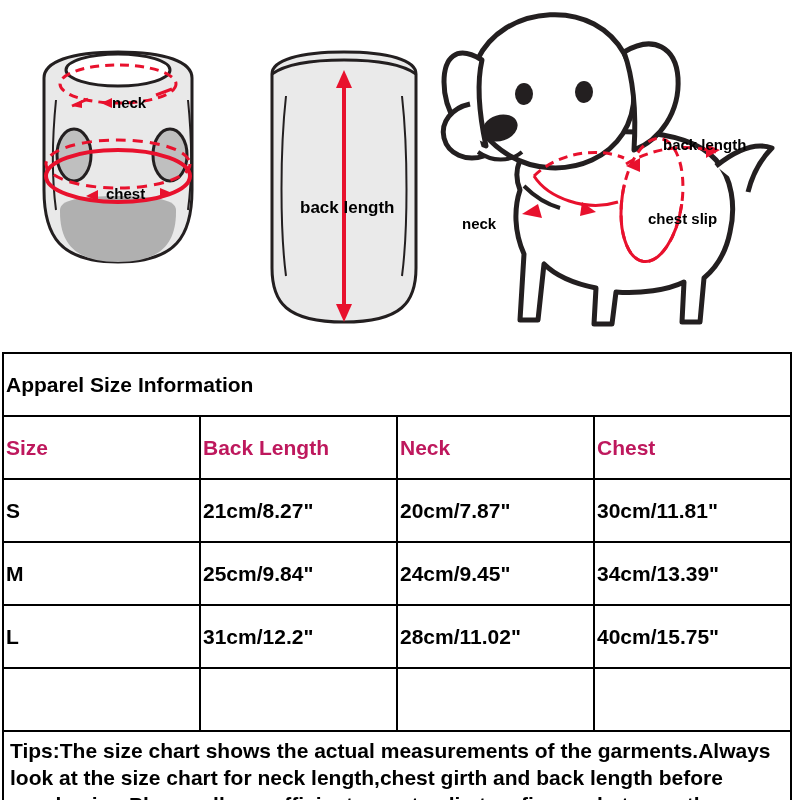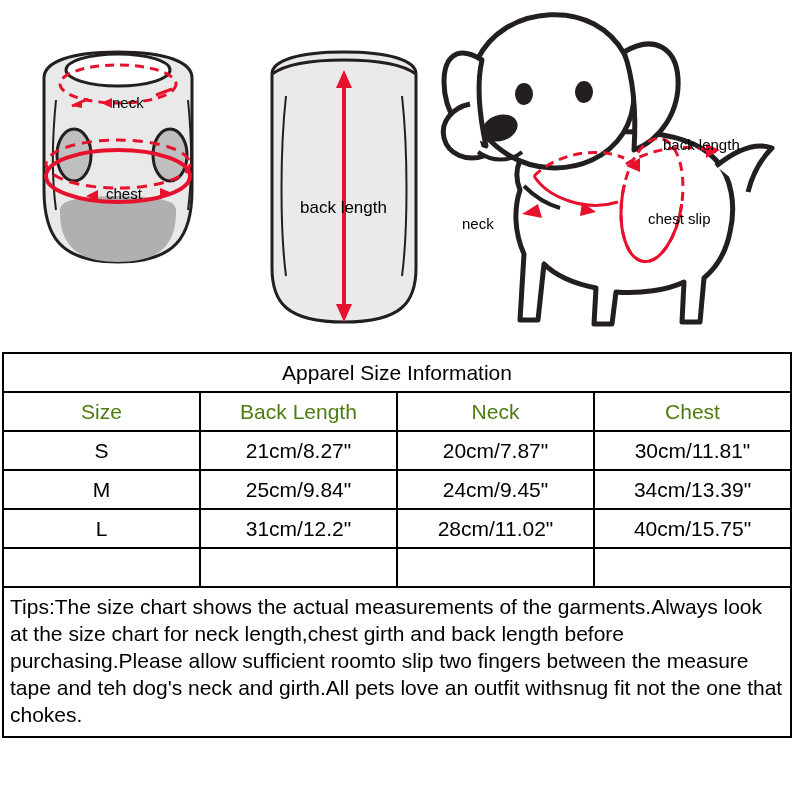--- a/index.html
+++ b/index.html
@@ -11,20 +11,21 @@
     width: 800px;
     height: 800px;
     font-family: "Liberation Sans", sans-serif;
     color: #000000;
     overflow: hidden;
   }
   .page {
     position: relative;
     width: 684px;
     height: 800px;
+    font-weight: bold;
   }
 
   
   .illustrations {
     position: relative;
     width: 800px;
     height: 352px;
   }
   .illu-svg {
     position: absolute;
@@ -49,31 +50,31 @@
     left: 2px;
     width: 790px;
   }
   table.size-table {
     border-collapse: collapse;
     width: 790px;
     table-layout: fixed;
   }
   table.size-table td {
     border: 2px solid #000;
-    text-align: center;
+    text-align: left;
     font-size: 21px;
     height: 37px;
-    padding: 0 2px;
+    padding: 12px 2px;
   }
   .title-cell {
     font-size: 26px;
     height: 46px;
   }
   .head-cell {
-    color: #4d7c0f;
+    color: #be185d;
     font-size: 24px;
     height: 40px;
   }
   .blank-row td {
     height: 30px;
   }
   .tips-cell {
     text-align: left !important;
     font-size: 20px;
     line-height: 1.28;

